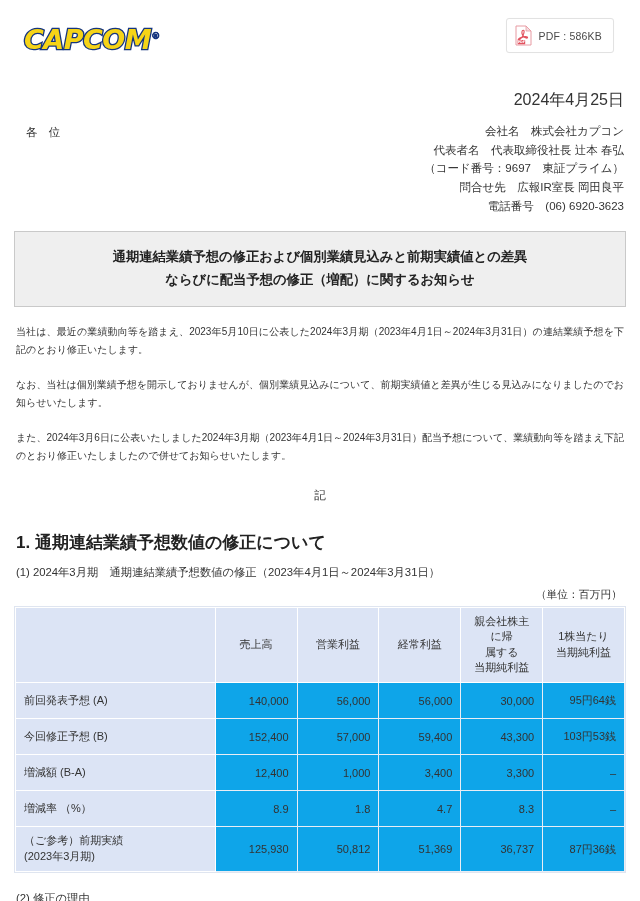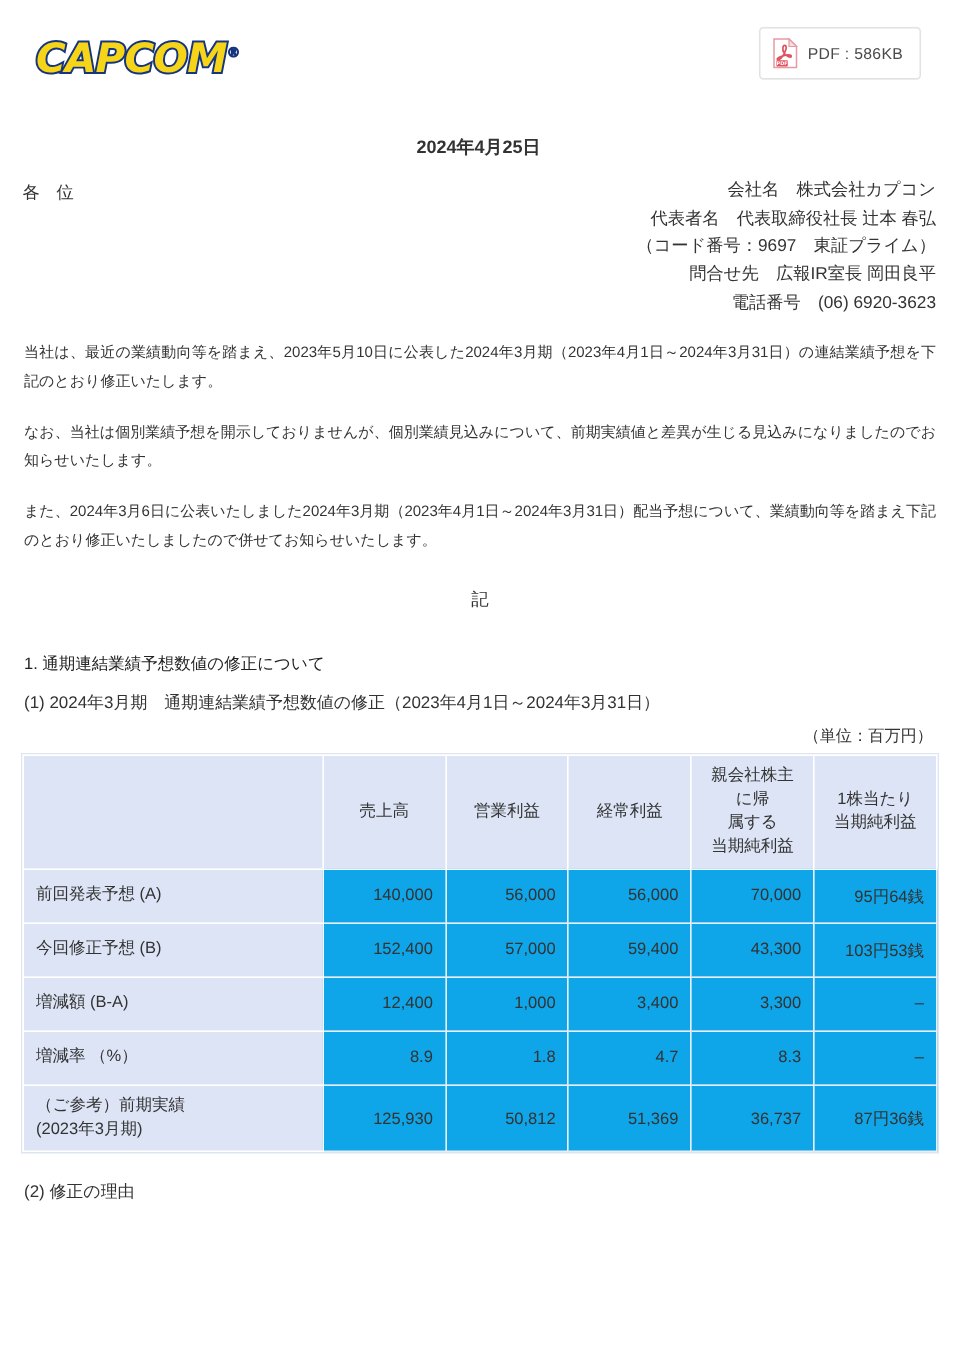--- a/index.html
+++ b/index.html
@@ -74,30 +74,29 @@
   }
   .pdf-label {
     font-size: 10.5px;
     color: #4a4a4a;
     white-space: nowrap;
     letter-spacing: 0.2px;
   }
 
   
   .date-line {
-    text-align: center;
-    font-size: 12px;
+    text-align: right;
+    font-size: 16px;
     color: #333;
     margin: 12px 2px 0 0;
-    font-weight: bold;
   }
   .addressee {
     font-size: 11.5px;
     color: #333;
-    margin: 14px 0 0 1px;
+    margin: 14px 0 0 12px;
     letter-spacing: 4px;
   }
   .company-block {
     text-align: right;
     font-size: 11.5px;
     line-height: 1.62;
     margin: -18px 2px 0 0;
     color: #333;
   }
   .company-block div { white-space: nowrap; }
@@ -125,22 +124,22 @@
   }
   .ki {
     text-align: center;
     font-size: 11.6px;
     margin: 22px 0 0 0;
     color: #333;
   }
 
   
   .sec-head {
-    font-weight: normal;
-    font-size: 11px;
+    font-weight: bold;
+    font-size: 17px;
     margin: 28px 0 0 2px;
     color: #222;
   }
   .sub-head {
     font-size: 11.3px;
     margin: 11px 0 0 2px;
     color: #333;
   }
   .unit-note {
     text-align: right;
@@ -223,20 +222,24 @@
   <div class="addressee">各 位</div>
 
   <div class="company-block">
     <div>会社名　株式会社カプコン</div>
     <div>代表者名　代表取締役社長 辻本 春弘</div>
     <div>（コード番号：9697　東証プライム）</div>
     <div>問合せ先　広報IR室長 岡田良平</div>
     <div>電話番号　(06) 6920-3623</div>
   </div>
 
+  <div class="title-box">
+    <div>通期連結業績予想の修正および個別業績見込みと前期実績値との差異</div>
+    <div>ならびに配当予想の修正（増配）に関するお知らせ</div>
+  </div>
 
   <p class="para">当社は、最近の業績動向等を踏まえ、2023年5月10日に公表した2024年3月期（2023年4月1日～2024年3月31日）の連結業績予想を下記のとおり修正いたします。</p>
   <p class="para">なお、当社は個別業績予想を開示しておりませんが、個別業績見込みについて、前期実績値と差異が生じる見込みになりましたのでお知らせいたします。</p>
   <p class="para">また、2024年3月6日に公表いたしました2024年3月期（2023年4月1日～2024年3月31日）配当予想について、業績動向等を踏まえ下記のとおり修正いたしましたので併せてお知らせいたします。</p>
 
   <div class="ki">記</div>
 
   <div class="sec-head">1. 通期連結業績予想数値の修正について</div>
   <div class="sub-head">(1) 2024年3月期　通期連結業績予想数値の修正（2023年4月1日～2024年3月31日）</div>
   <div class="unit-note">（単位：百万円）</div>
@@ -265,21 +268,21 @@
             <span>当期純利益</span>
           </th>
         </tr>
       </thead>
       <tbody>
         <tr>
           <th class="rowhead">前回発表予想 (A)</th>
           <td>140,000</td>
           <td>56,000</td>
           <td>56,000</td>
-          <td>70,000</td>
+          <td>30,000</td>
           <td>95円64銭</td>
         </tr>
         <tr>
           <th class="rowhead">今回修正予想 (B)</th>
           <td>152,400</td>
           <td>57,000</td>
           <td>59,400</td>
           <td>43,300</td>
           <td>103円53銭</td>
         </tr>

